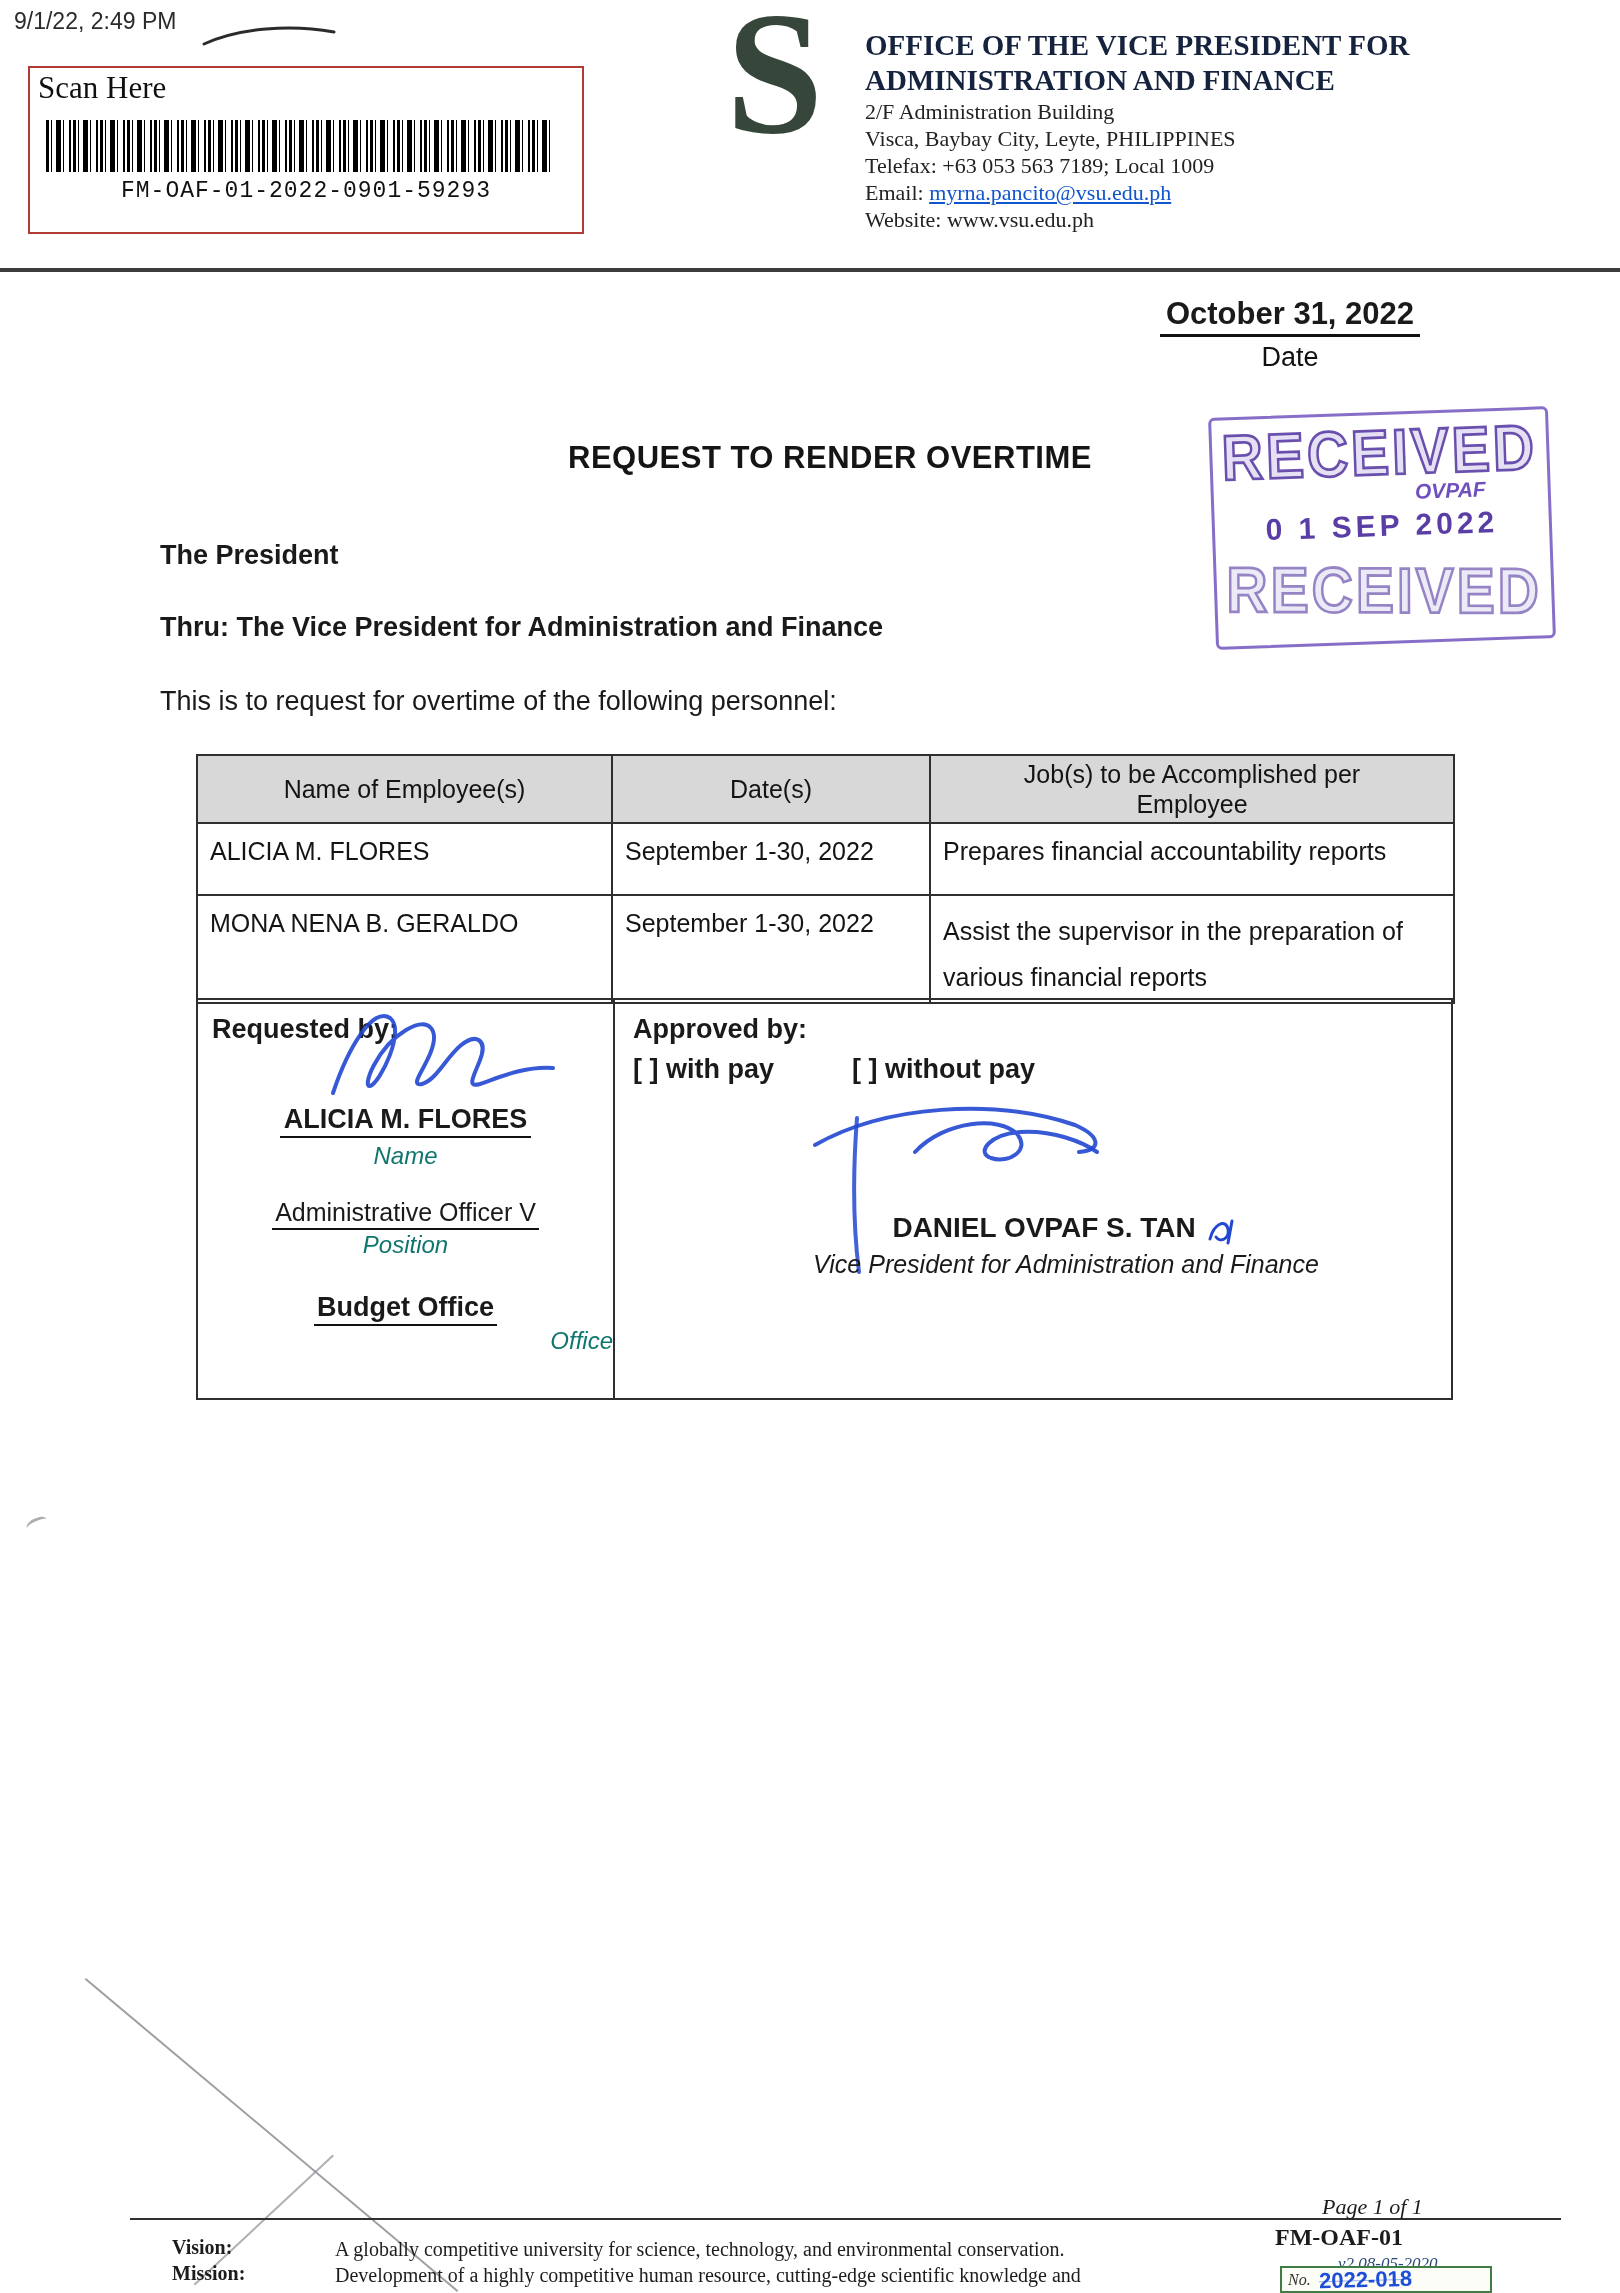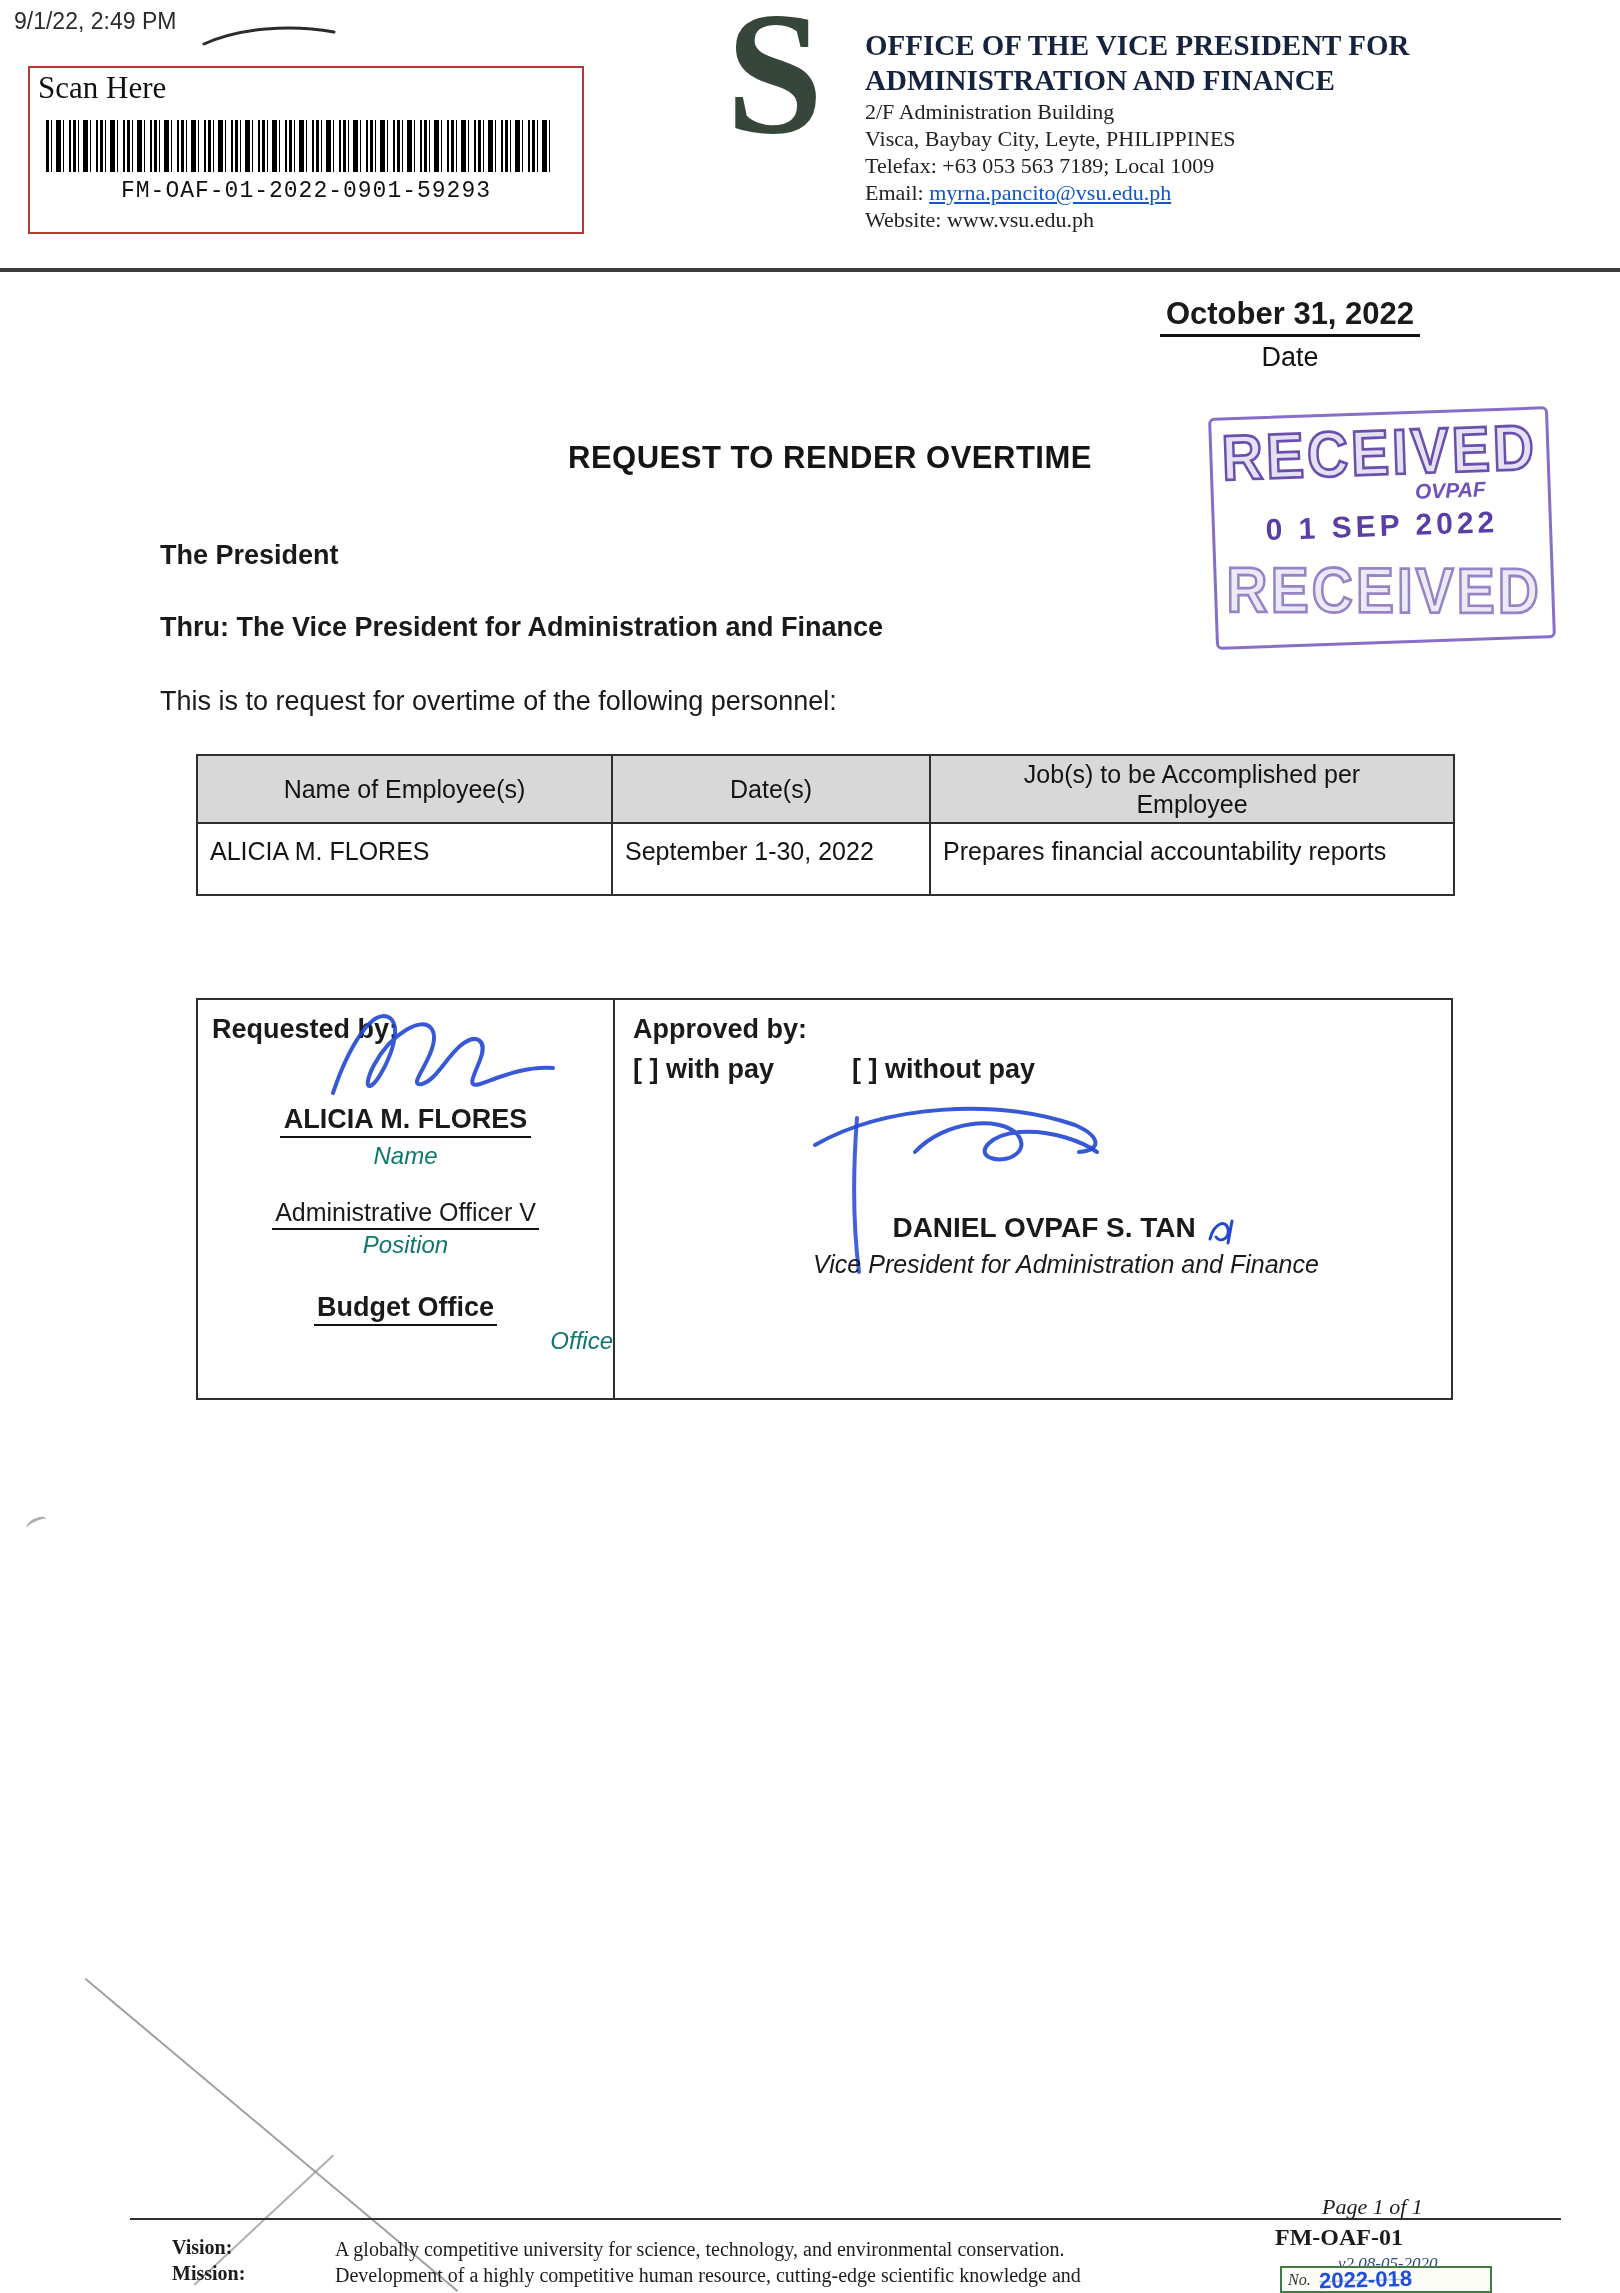--- a/index.html
+++ b/index.html
@@ -189,20 +189,25 @@
         <th>Date(s)</th>
         <th><span class="th-inner3">Job(s) to be Accomplished per Employee</span></th>
       </tr>
     </thead>
     <tbody>
       <tr class="row1">
         <td>ALICIA M. FLORES</td>
         <td>September 1-30, 2022</td>
         <td>Prepares financial accountability reports</td>
       </tr>
+      <tr class="row2">
+        <td>MONA NENA B. GERALDO</td>
+        <td>September 1-30, 2022</td>
+        <td class="cell-job-2">Assist the supervisor in the preparation of various financial reports</td>
+      </tr>
     </tbody>
   </table>
 
   <div class="abs sig-box">
     <div class="sig-divider"></div>
 
     <div class="sig-left">
       <div class="req-label">Requested by:</div>
       <svg class="sig-svg" style="left:120px; top:-12px;" width="260" height="140" viewBox="0 0 260 140">
         <path d="M15 105 C30 60 55 18 72 30 C88 42 62 95 52 98 C44 100 58 60 88 42 C112 28 122 42 112 66 C104 85 92 98 104 96 C118 92 128 70 142 58 C158 44 170 52 162 72 C156 88 148 100 162 96 C180 90 205 78 235 80" stroke="#2247d0" stroke-width="4" fill="none" stroke-linecap="round" opacity="0.9"></path>

